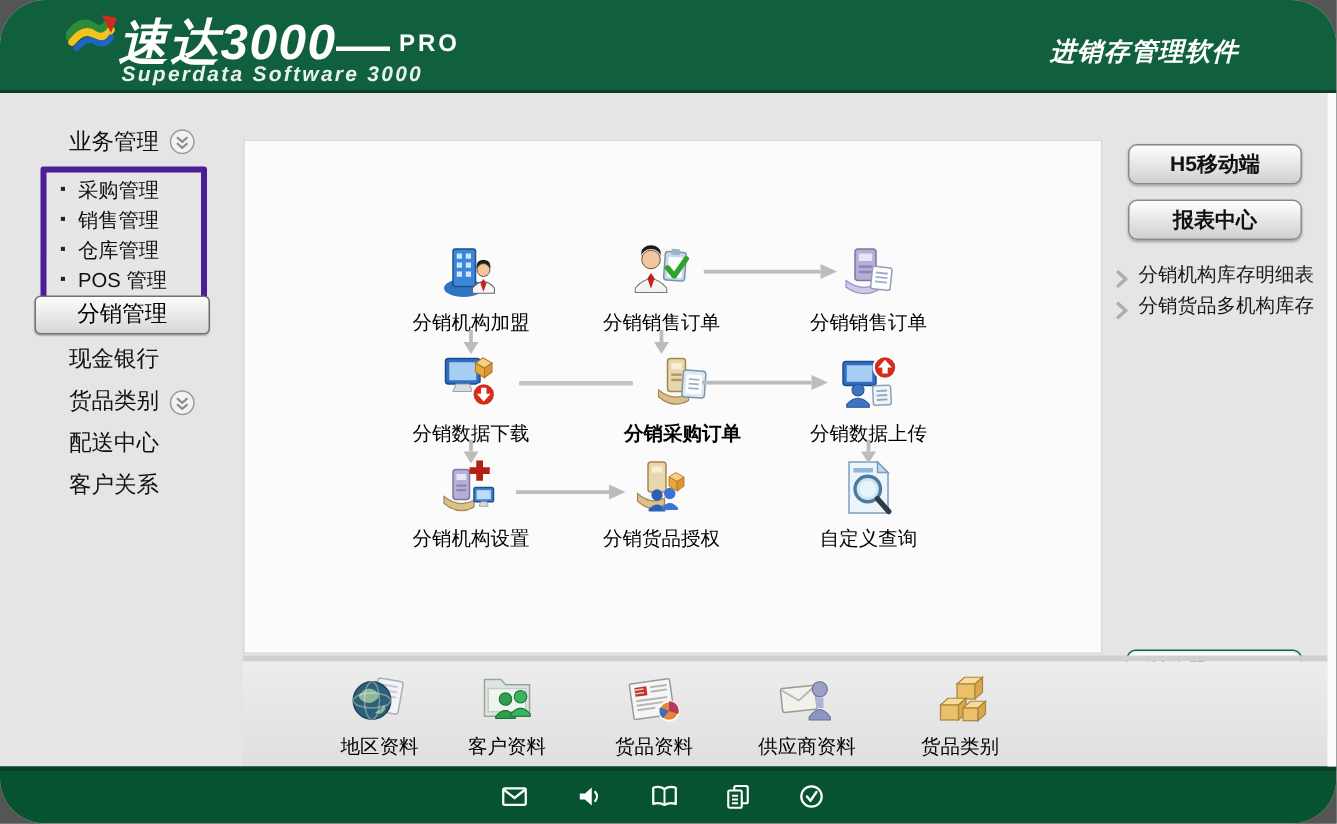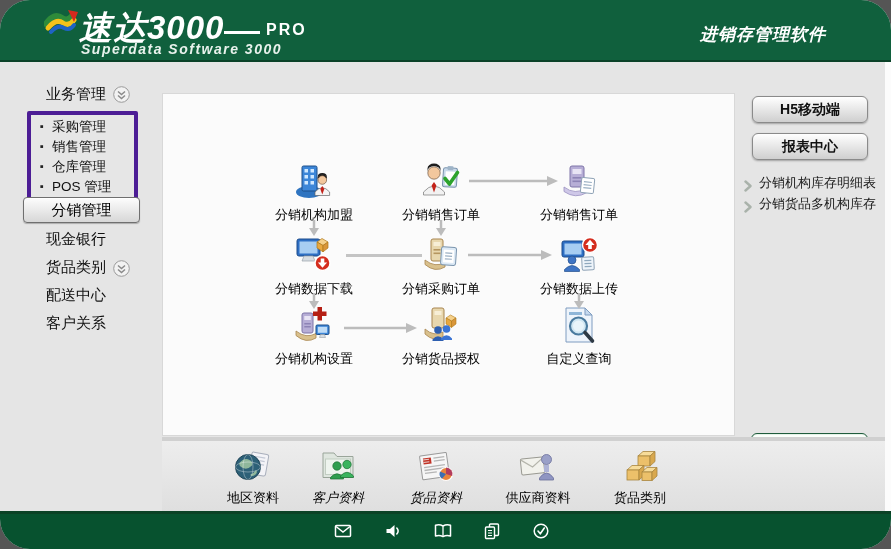--- a/index.html
+++ b/index.html
@@ -168,21 +168,21 @@
           <path d="M23 7 v6 l6 3.8 v-6.3 z" fill="#e9a83f" stroke="#b07818" stroke-width=".7"></path>
           <path d="M34 7 v6 l-5 3.8 v-6.3 z" fill="#d9963a" stroke="#b07818" stroke-width=".7"></path>
             </g>
           <circle cx="28.5" cy="28" r="7.5" fill="#d42d1e" stroke="#fff" stroke-width="1.4"></circle>
           <path d="M26.7 23.5 h3.6 v4 h2.8 l-4.6 5.2 -4.6 -5.2 h2.8 z" fill="#fff"></path>
         </svg>
       </div>
       <div class="nlabel">分销数据下载</div>
     </div>
 
-    <div class="node" style="left:218px;top:141px;">
+    <div class="node" style="left:232px;top:141px;font-weight:bold;">
       <div class="nicon">
         <svg width="40" height="40" viewBox="0 0 40 40">
           <path d="M4 25 q10 8 20 2.5 l0 4.5 q-10 6 -20 -2.5 z" fill="#d9c08c" stroke="#a8854f" stroke-width=".8"></path>
           <rect x="10" y="4" width="12" height="22" rx="2" fill="#e8d7ae" stroke="#a8854f"></rect>
           <rect x="12.5" y="7" width="7" height="4" fill="#f7eed6"></rect>
           <rect x="12.5" y="14" width="7" height="1.6" fill="#b59660"></rect>
             <rect x="12.5" y="17.5" width="7" height="1.6" fill="#b59660"></rect>
           <g transform="rotate(4 27 22)">
               <rect x="20" y="12" width="15" height="18" rx="2" fill="#dce9f5" stroke="#7a94ad"></rect>
           <rect x="22.3" y="14.8" width="10.5" height="12.8" fill="#fff"></rect>
@@ -327,35 +327,35 @@
         <circle cx="15" cy="21" r="12.5" fill="#2d6077" stroke="#1c4356"></circle>
         <path d="M6.5 17 q5 -6 10 -3 q4 2 2.5 5.5 q-5 5 -10 2 q-3.5 -2 -2.5 -4.5 z" fill="#8fb79b"></path>
         <path d="M17 29 q4 -2 6 -5 q2 2 -.5 4.5 q-2.5 2.5 -5.5 .5 z" fill="#8fb79b"></path>
         <ellipse cx="15" cy="21" rx="12.5" ry="5" fill="none" stroke="rgba(255,255,255,.35)"></ellipse>
         <ellipse cx="15" cy="21" rx="5" ry="12.5" fill="none" stroke="rgba(255,255,255,.35)"></ellipse>
       </svg>
     </div>
     <div class="mlabel">地区资料</div>
   </div>
 
-  <div class="mitem" style="left:292px;font-style:italic;">
+  <div class="mitem" style="left:292px;">
     <div class="micon">
       <svg width="40" height="40" viewBox="0 0 40 40">
         <path d="M5 7 h11 l3 3.5 h16 v21 h-30 z" fill="#dfe6df" stroke="#9aa59a"></path>
         <rect x="7.5" y="13" width="25" height="15.5" fill="#eef4ee" stroke="#c2cdc2"></rect>
         <circle cx="19" cy="20" r="4.2" fill="#2f9e4f" stroke="#1c6e34" stroke-width=".7"></circle>
         <path d="M12.5 31.5 q6.5 -7.5 13 0 l0 1.5 -13 0 z" fill="#2f9e4f" stroke="#1c6e34" stroke-width=".7"></path>
         <circle cx="29" cy="18.5" r="4.2" fill="#3ab45e" stroke="#1c6e34" stroke-width=".7"></circle>
         <path d="M22.5 30 q6.5 -7.5 13 0 l0 1.5 -13 0 z" fill="#3ab45e" stroke="#1c6e34" stroke-width=".7"></path>
       </svg>
     </div>
     <div class="mlabel">客户资料</div>
   </div>
 
-  <div class="mitem" style="left:390px;font-style:italic;">
+  <div class="mitem" style="left:390px;">
     <div class="micon">
       <svg width="40" height="40" viewBox="0 0 40 40">
         <g transform="rotate(-8 19 20)">
             <rect x="5" y="8" width="27" height="24" rx="1" fill="#f6f6f6" stroke="#9a9a9a"></rect>
         <rect x="8" y="11" width="8" height="6" fill="#c23327"></rect>
         <path d="M18.5 12 h11 M18.5 15 h11 M8 20 h21 M8 23 h21 M8 26 h12" stroke="#b5b5b5" stroke-width="1.3"></path>
         <path d="M8 12.5 h6 M8 15 h6" stroke="#e8d0cd" stroke-width="1"></path>
           </g>
         <circle cx="30" cy="28" r="6.5" fill="#e8833a" stroke="#fff" stroke-width="1.2"></circle>
         <path d="M30 28 L30 21.5 A6.5 6.5 0 0 1 36.2 30 z" fill="#b33c5c"></path>

